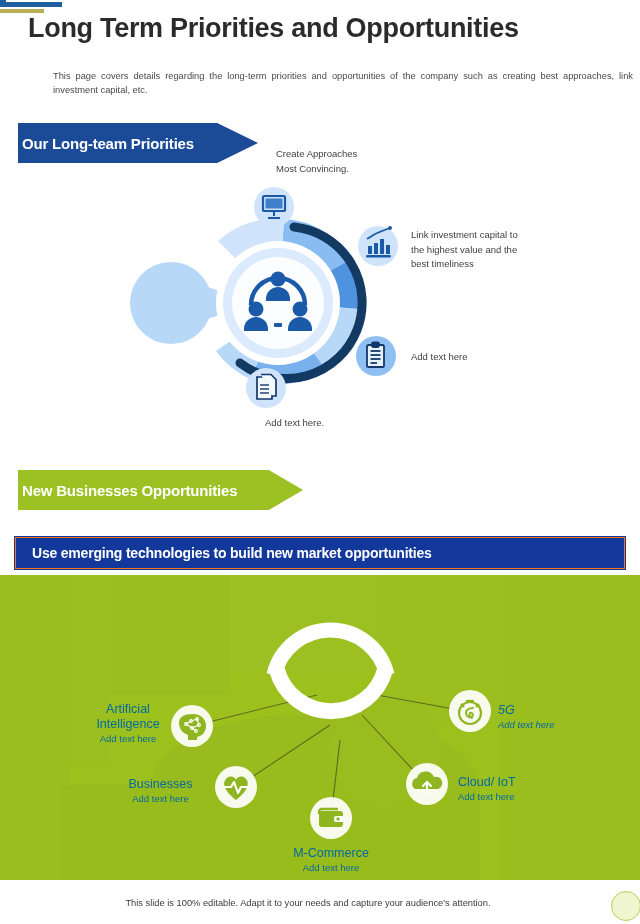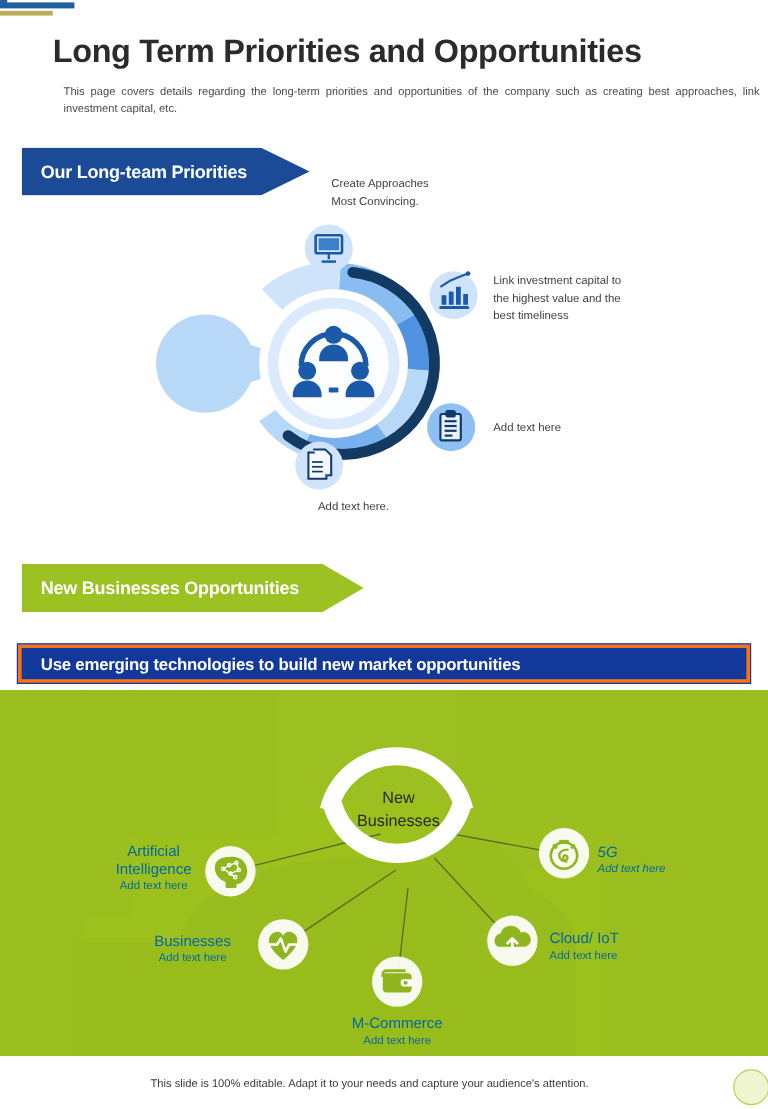--- a/index.html
+++ b/index.html
@@ -13,33 +13,33 @@
   }
   .slide{position:relative;width:640px;height:924px;overflow:hidden;background:#fff;}
 
   
   .accent-blue{position:absolute;left:0;top:2px;width:62px;height:5px;background:#1f5fa0;}
   .accent-blue2{position:absolute;left:0;top:0px;width:6px;height:5px;background:#1f5fa0;}
   .accent-olive{position:absolute;left:0;top:9px;width:44px;height:4px;background:#b8ae55;}
 
   
   .page-title{
-    position:absolute;left:28px;top:28px;
-    font-size:27px;font-weight:bold;color:#2b2b2b;letter-spacing:-0.3px;margin-left:16px;
+    position:absolute;left:28px;top:13px;
+    font-size:27px;font-weight:bold;color:#2b2b2b;letter-spacing:-0.3px;
   }
   .page-subtitle{
     position:absolute;left:25px;top:70px;width:580px;
     font-size:9.3px;line-height:13.5px;color:#4a4a4a;text-align:justify;margin-left:28px;
   }
 
   
   .banner{
     position:absolute;height:40px;display:flex;align-items:center;
     color:#fff;font-size:15px;font-weight:bold;letter-spacing:-0.2px;
-    padding-left:16px;box-sizing:border-box;
+    padding-left:4px;box-sizing:border-box;
   }
   .banner-blue{
     left:18px;top:123px;width:240px;background:#1b4b96;
     clip-path:polygon(0 0, 83% 0, 100% 50%, 83% 100%, 0 100%);
   }
   .banner-green{
     left:18px;top:470px;width:285px;background:#9bc122;
     clip-path:polygon(0 0, 88% 0, 100% 50%, 88% 100%, 0 100%);
   }
 
@@ -50,21 +50,21 @@
   .dlabel{position:absolute;font-size:9.5px;line-height:14.5px;color:#3f3f3f;}
   .lbl-create{left:276px;top:147px;width:150px;}
   .lbl-link{left:411px;top:228px;width:170px;}
   .lbl-add1{left:411px;top:350px;width:130px;}
   .lbl-add2{left:265px;top:416px;width:140px;}
 
   
   .headline-bar{
     position:absolute;left:15px;top:537px;width:610px;height:32px;
     background:#12389b;box-sizing:border-box;
-    border:3px solid #f97316;
+    border:1px solid #f97316;
     outline:1px solid #12389b;
     display:flex;align-items:center;padding-left:16px;
     color:#ffffff;font-size:14px;font-weight:bold;letter-spacing:-0.2px;
   }
 
   
   .green-panel{
     position:absolute;left:0;top:575px;width:640px;height:305px;
     background:#9cc11c;overflow:hidden;
   }
@@ -294,24 +294,20 @@
       <g transform="translate(427,209)">
         <circle r="21" fill="#ffffff" opacity=".92"></circle>
         <g fill="#8fb520">
           <path d="M -12 5 A 6 6 0 0 1 -10 -6 A 9 9 0 0 1 7 -7 A 6 6 0 0 1 11 5 Z"></path>
           <path d="M 0 8 L 0 -1 M -4 2 L 0 -2 L 4 2" stroke="#ffffff" stroke-width="2.2" fill="none" stroke-linecap="round" stroke-linejoin="round"></path>
         </g>
       </g>
     </svg>
   </div>
 
-  <div class="hub-title">
-    <span>New</span><br>
-    <span>Businesses</span>
-  </div>
 
   <div class="nlabel" style="left:78px;top:702px;width:100px;">
     <span class="nt">Artificial</span>
     <span class="nt">Intelligence</span>
     <span class="ns">Add text here</span>
   </div>
 
   <div class="nlabel" style="left:108px;top:777px;width:105px;">
     <span class="nt">Businesses</span>
     <span class="ns">Add text here</span>

